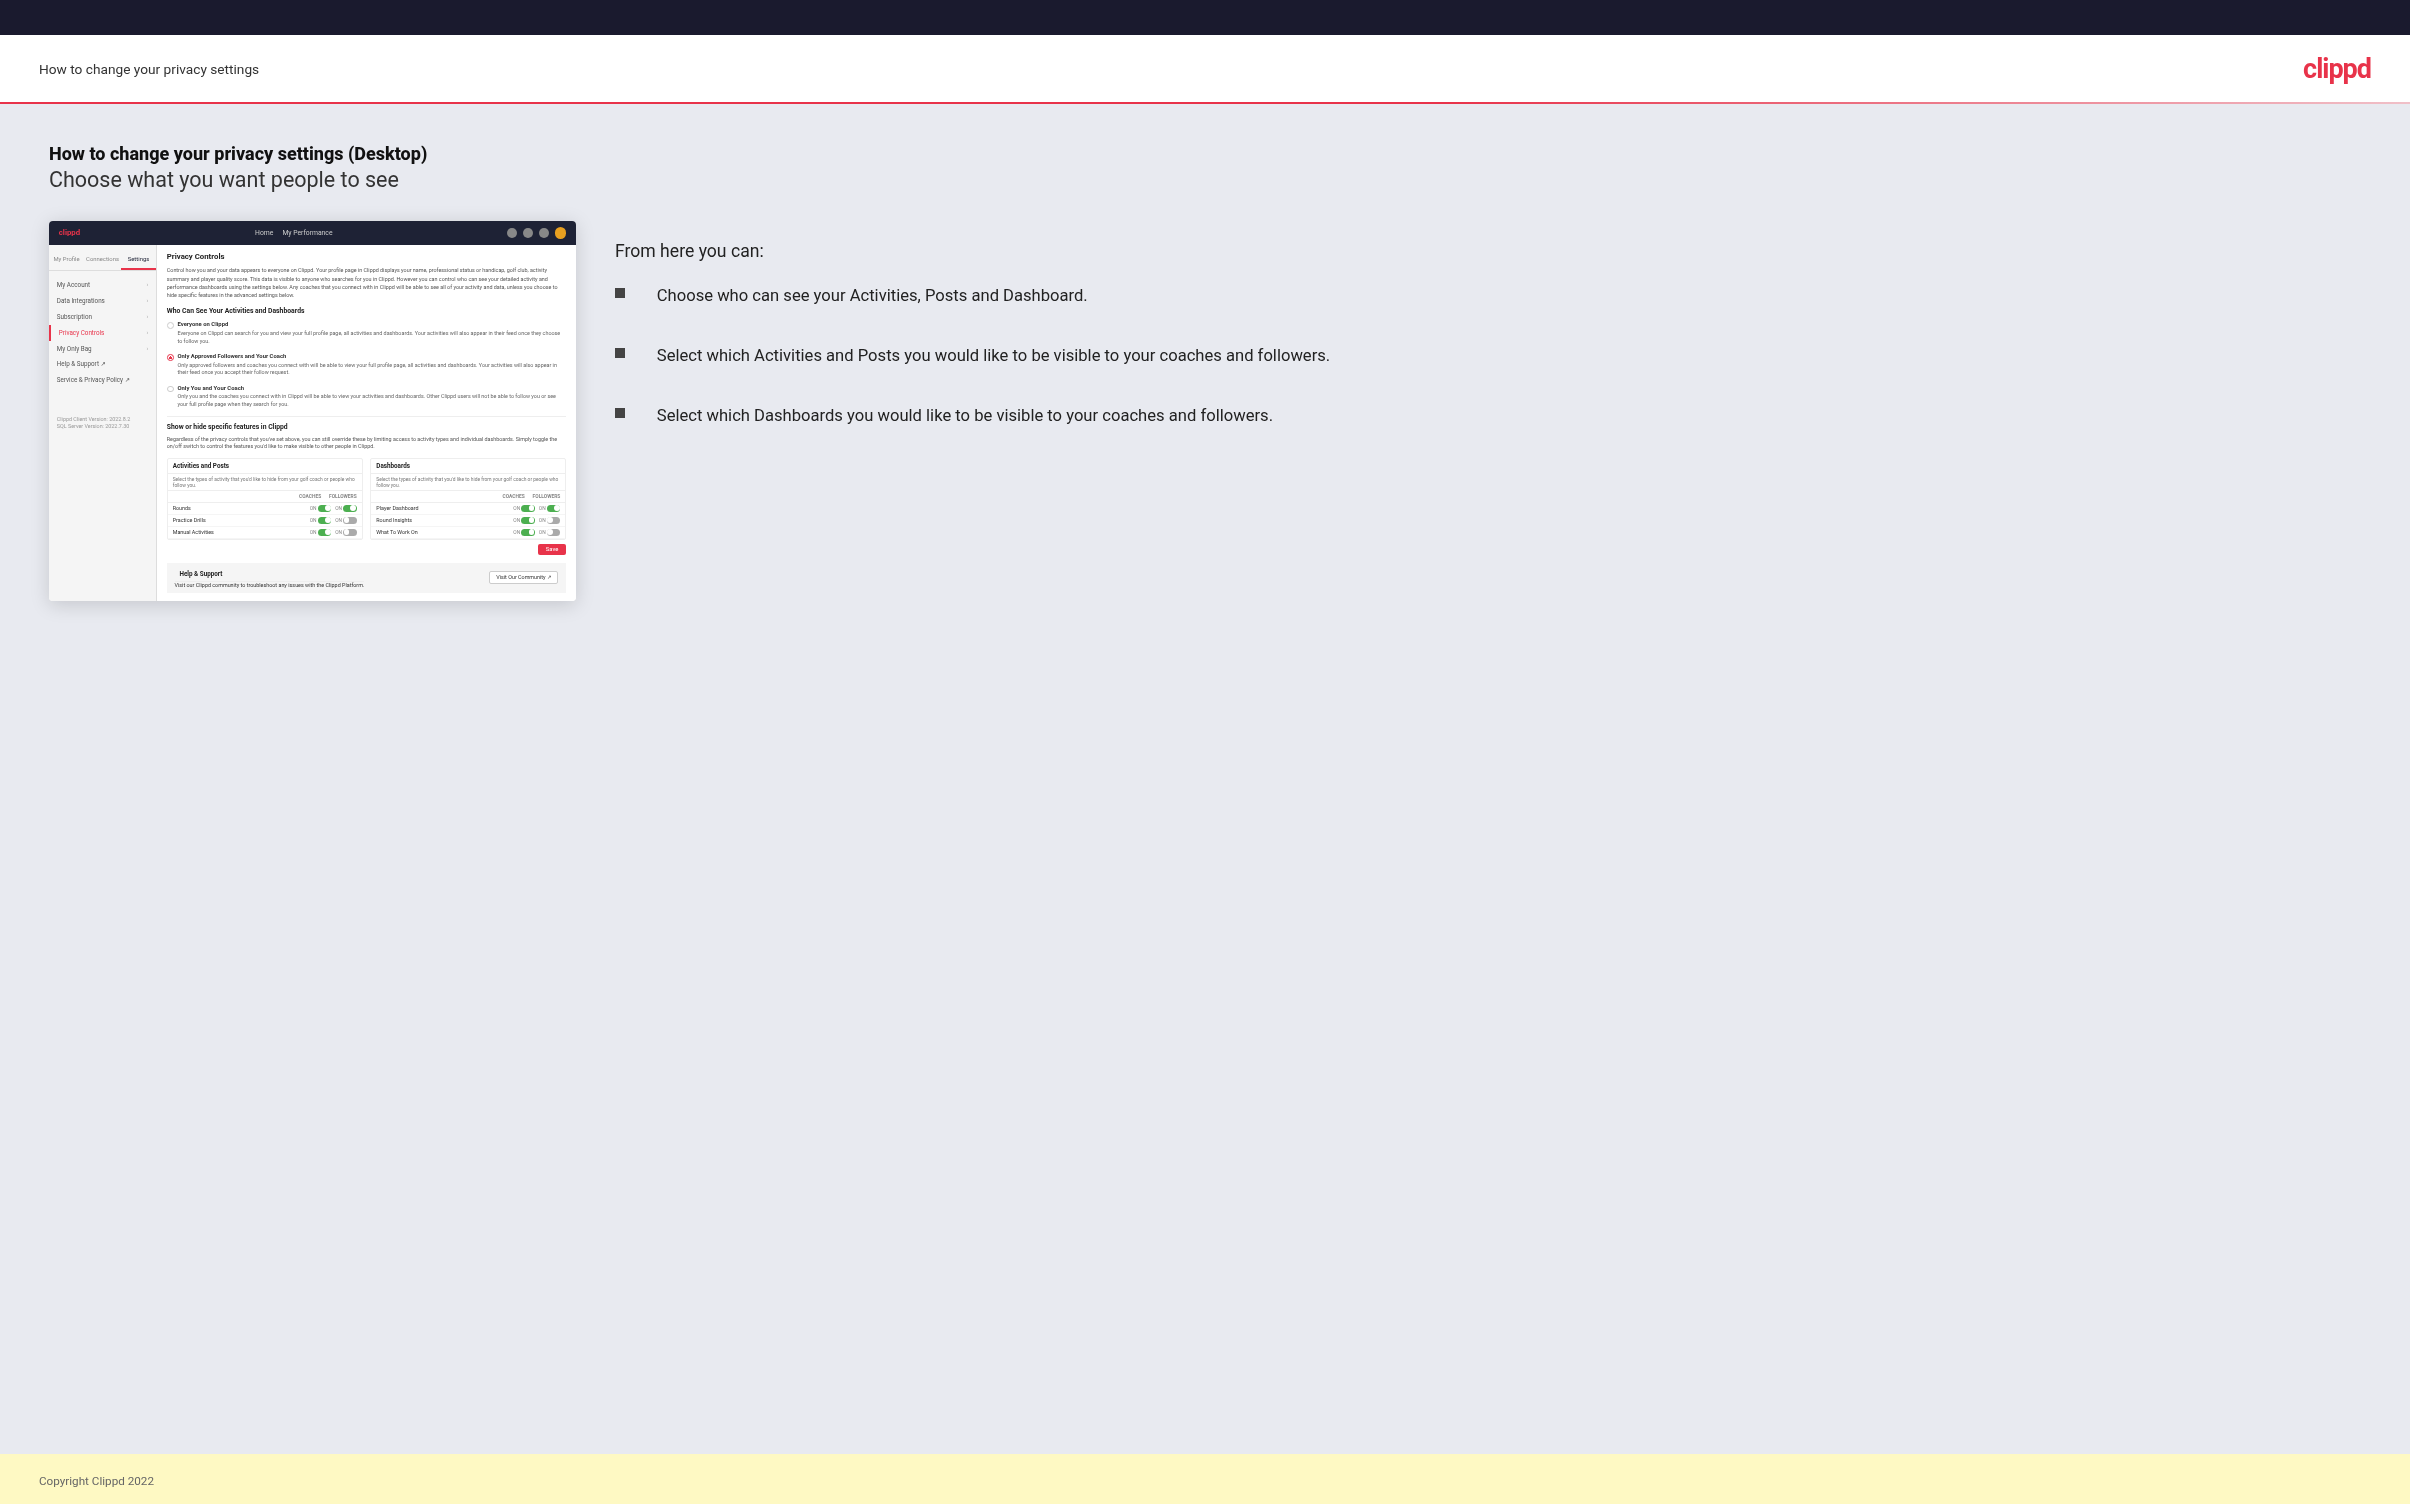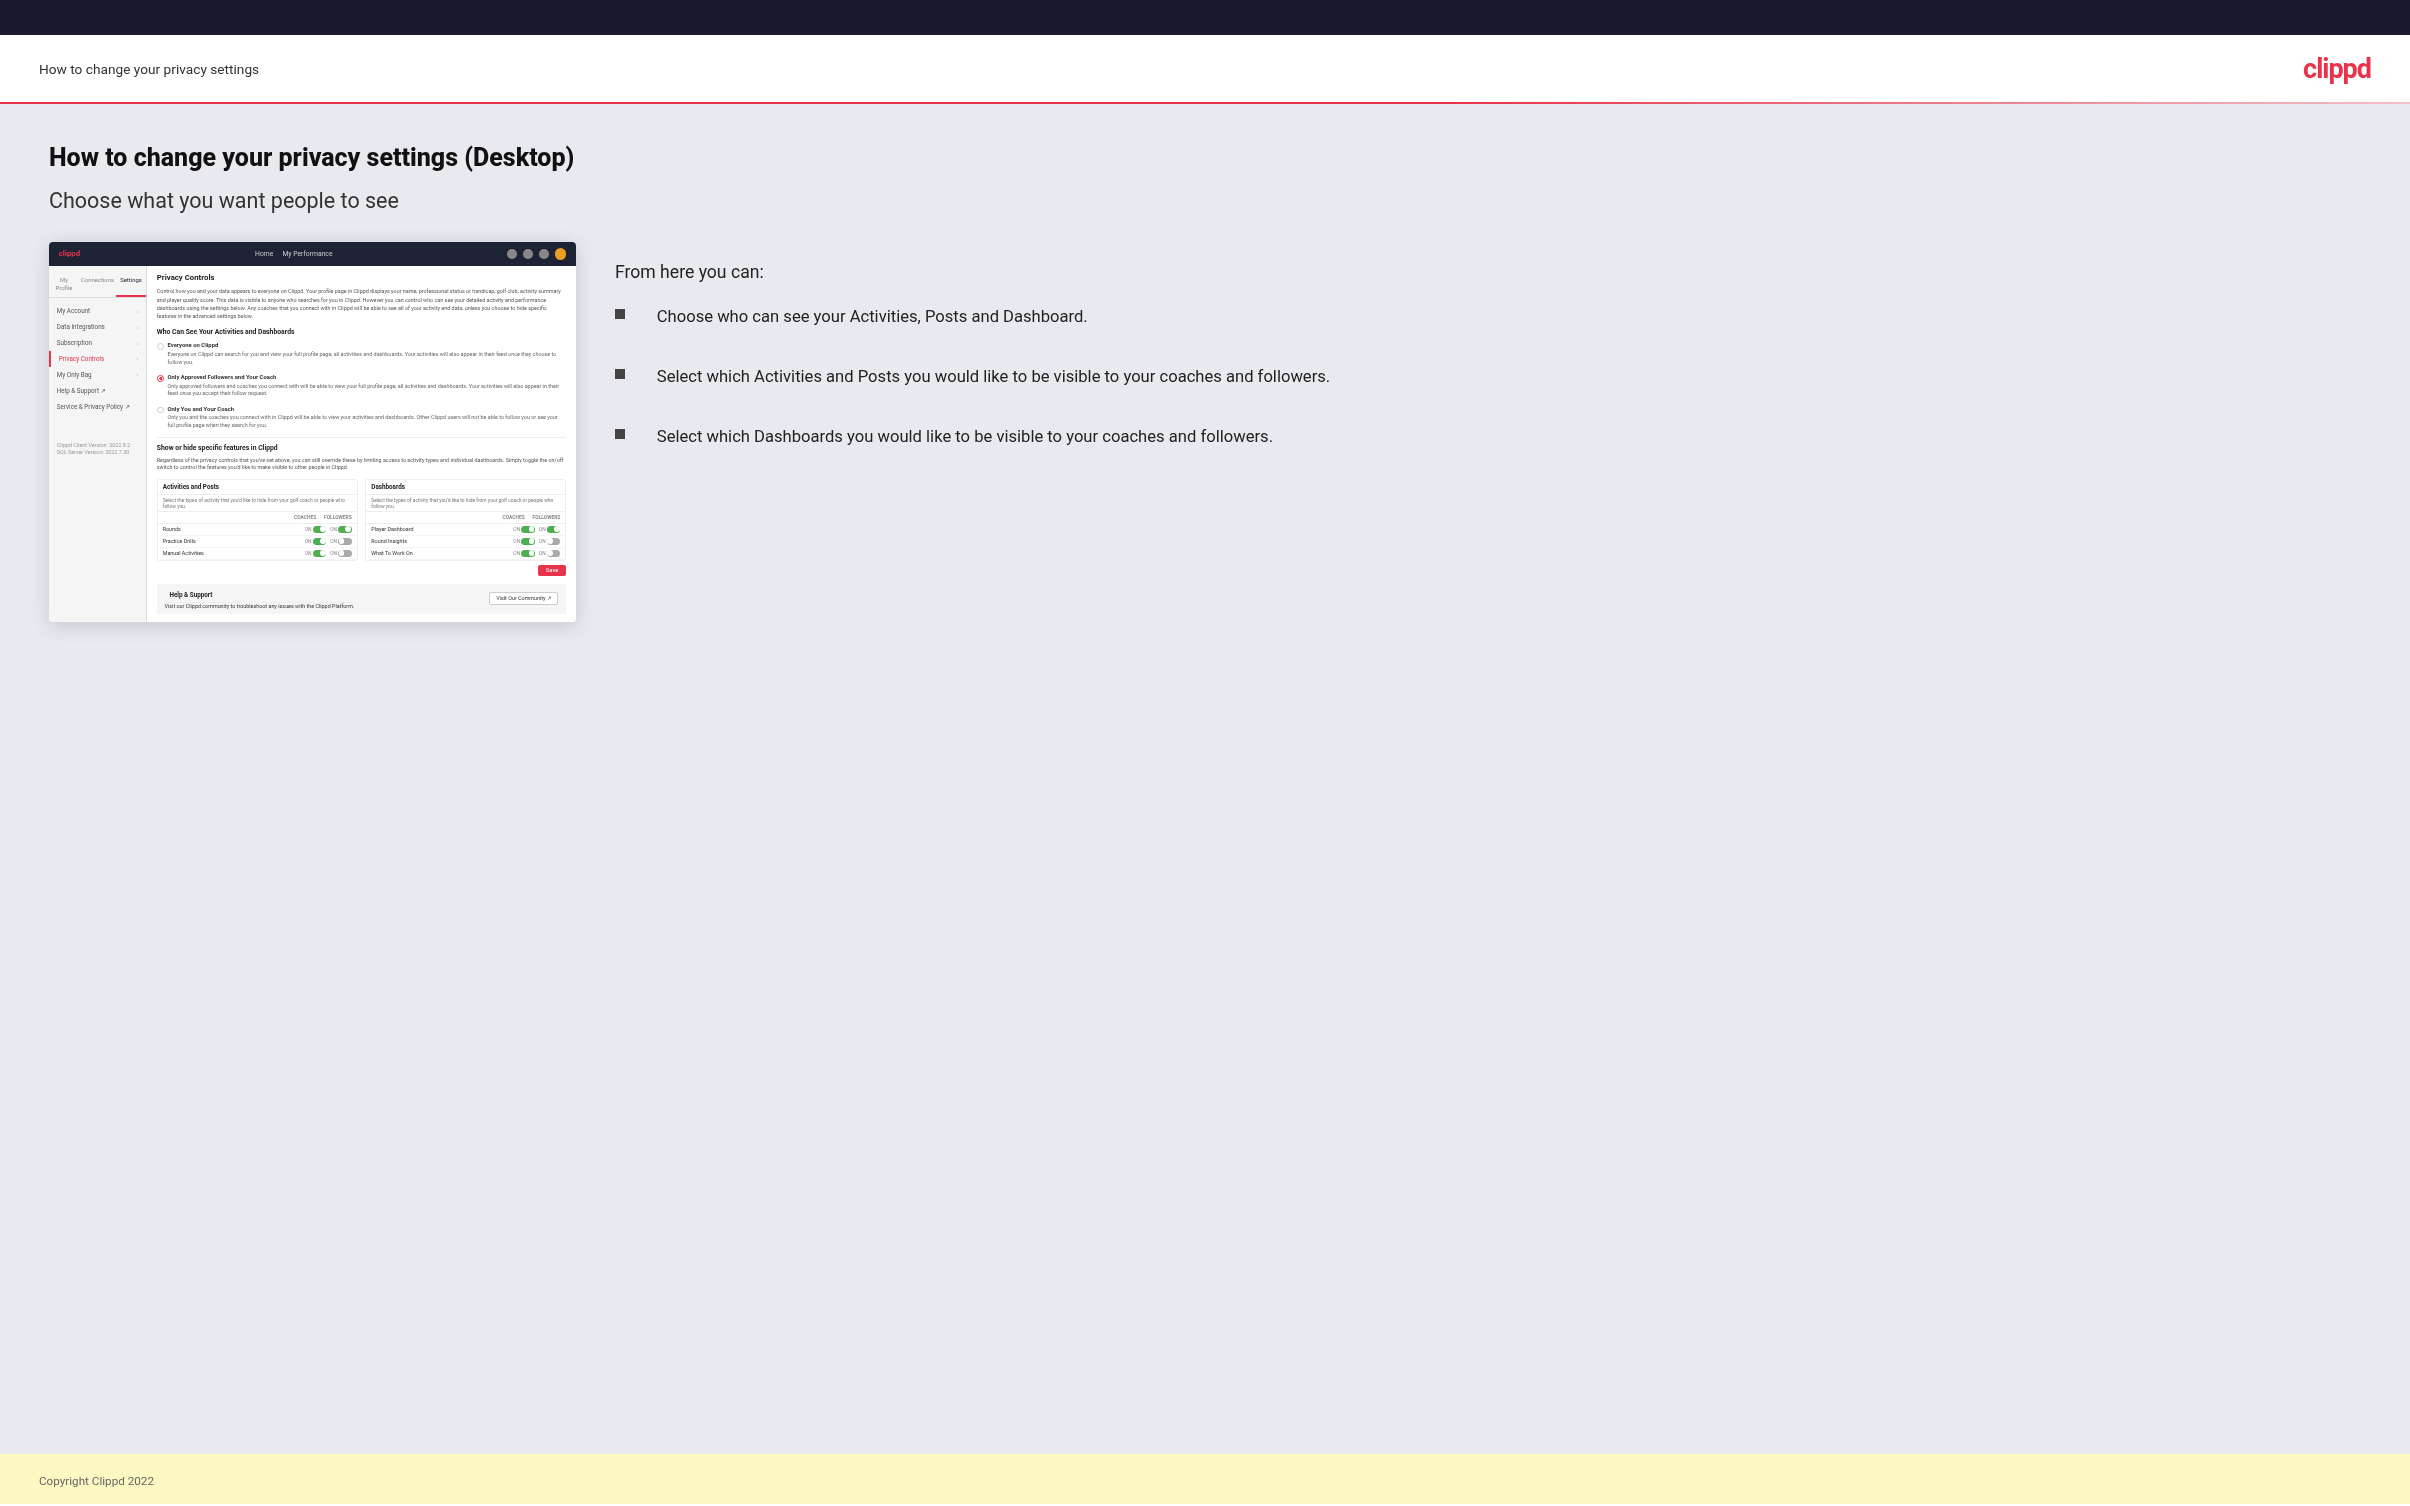--- a/index.html
+++ b/index.html
@@ -44,24 +44,24 @@
     }
 
     
     .main-content {
       background: #e8eaf0;
       padding: 39px 49px 59px 49px;
       min-height: calc(100vh - 156px);
     }
 
     .page-heading {
-      font-size: 25px;
+      font-size: 18px;
       font-weight: 800;
       color: #111;
-      margin-bottom: 16px;
+      margin-bottom: 3px;
     }
     .page-subheading {
       font-size: 21.5px;
       color: #333;
       margin-bottom: 29px;
     }
 
     .content-row {
       display: flex;
       gap: 39px;
@@ -119,21 +119,21 @@
       border-radius: 50%;
       background: #e8a020;
     }
 
     .mini-body {
       display: flex;
     }
 
     
     .mini-sidebar {
-      width: 98px;
+      width: 108px;
       background: #f5f5f5;
       border-right: 1px solid #ddd;
       padding: 7.8px 0;
     }
     .mini-sidebar-tabs {
       display: flex;
       border-bottom: 1px solid #ddd;
       margin-bottom: 5.9px;
     }
     .mini-sidebar-tab {

